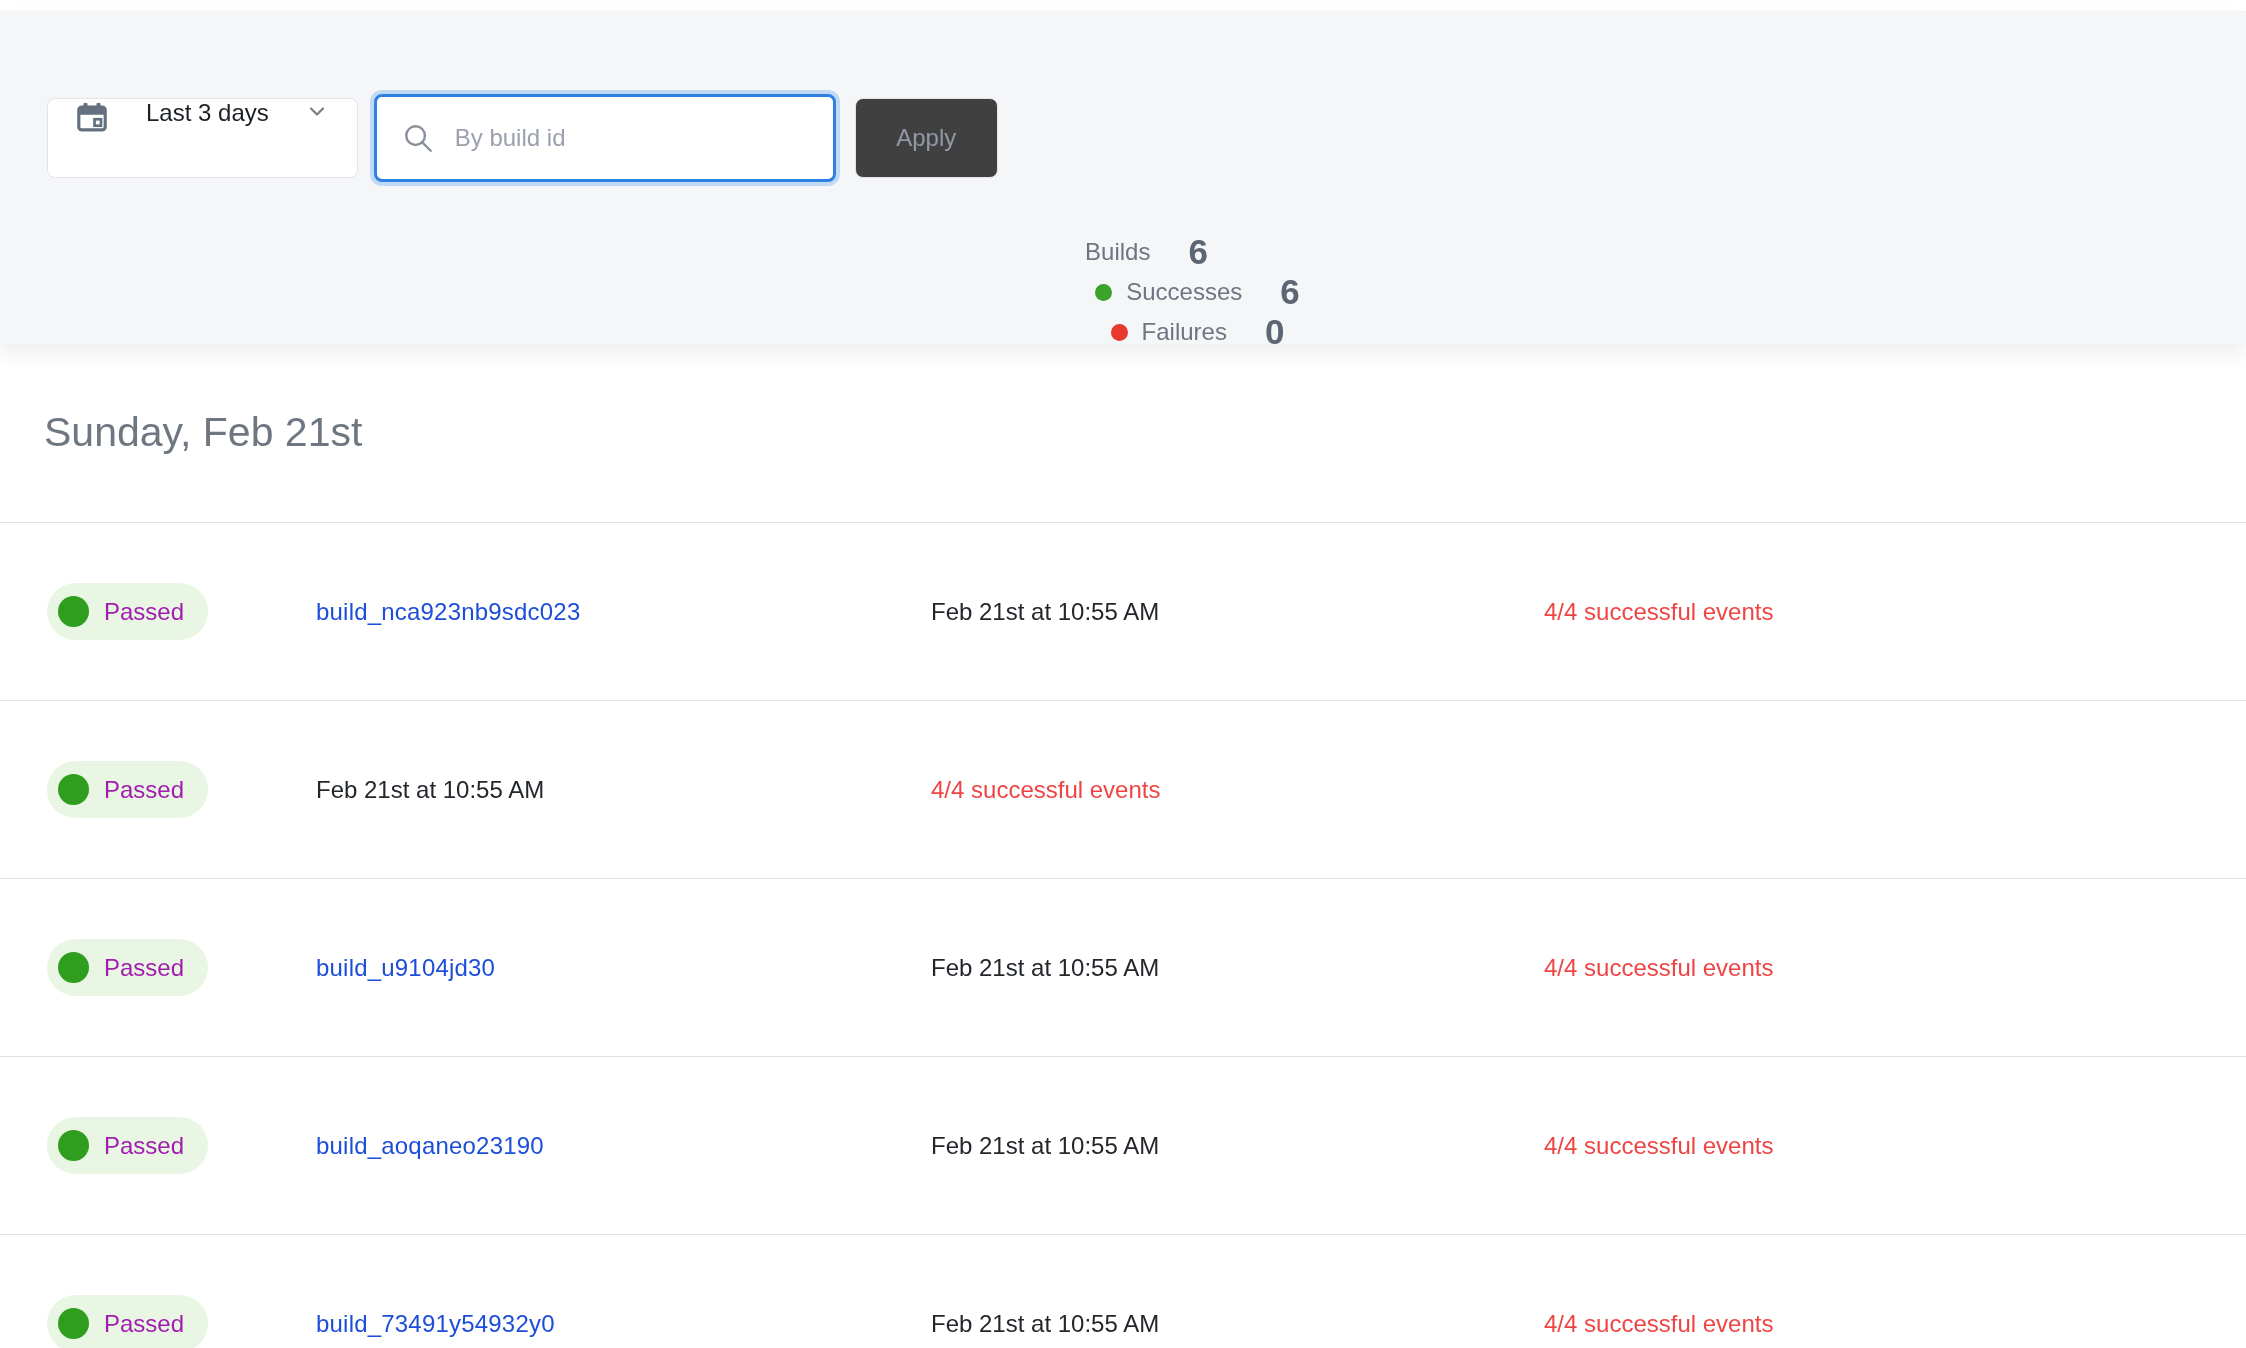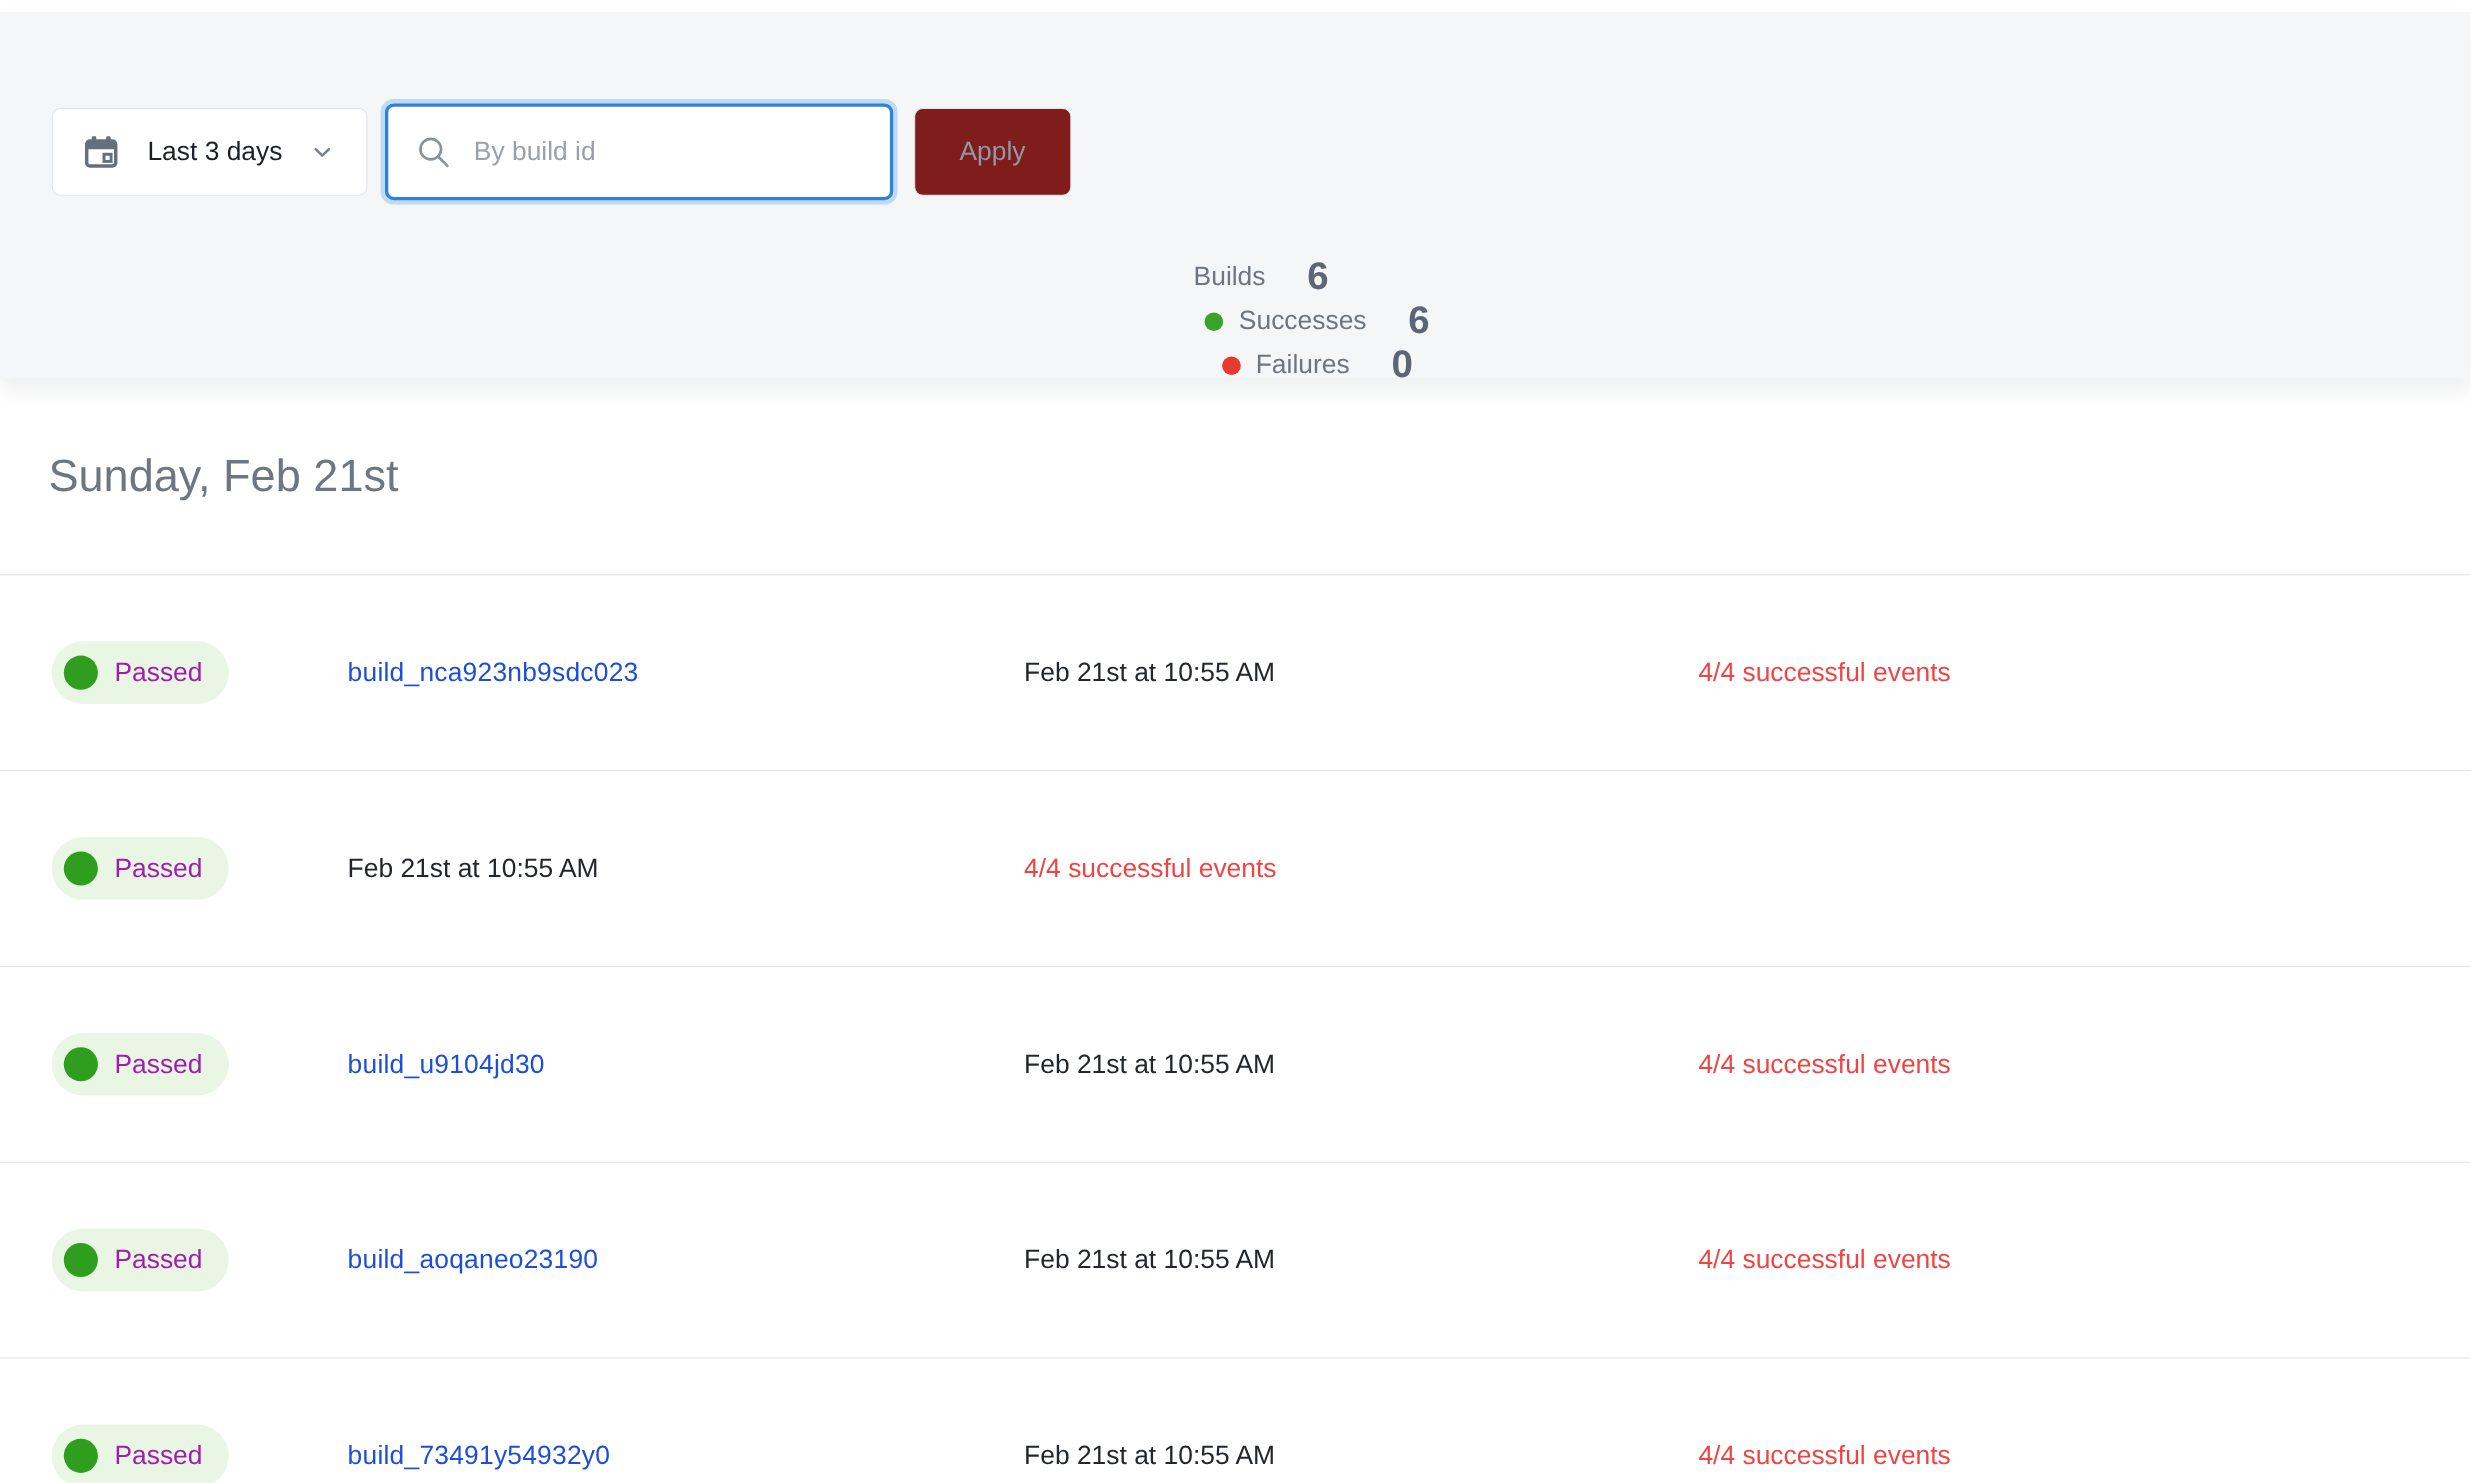--- a/index.html
+++ b/index.html
@@ -25,22 +25,22 @@
   }
 
   .filter-bar {
     display: flex;
     align-items: center;
     height: 80px;
   }
 
   .dropdown {
     display: inline-flex;
-    align-items: center;
-    gap: 24px;
+    align-items: flex-start;
+    gap: 36px;
     height: 80px;
     background: #ffffff;
     border: 1px solid #e2e4ea;
     border-radius: 8px;
     padding: 0 28px 0 26px;
     font-family: "Liberation Sans", sans-serif;
     font-size: 24px;
     color: #1c2024;
     cursor: pointer;
   }
@@ -70,21 +70,21 @@
     color: #23272c;
     width: 100%;
     padding: 0;
   }
   .search-box input::placeholder { color: #9aa1ad; }
 
   .apply-btn {
     margin-left: 19px;
     height: 80px;
     width: 143px;
-    background: #7f1d1d;
+    background: #404040;
     border: 1px solid #e2e4ea;
     border-radius: 8px;
     font-family: "Liberation Sans", sans-serif;
     font-size: 24px;
     color: #9298a5;
     cursor: pointer;
   }
 
   
   .stats {

